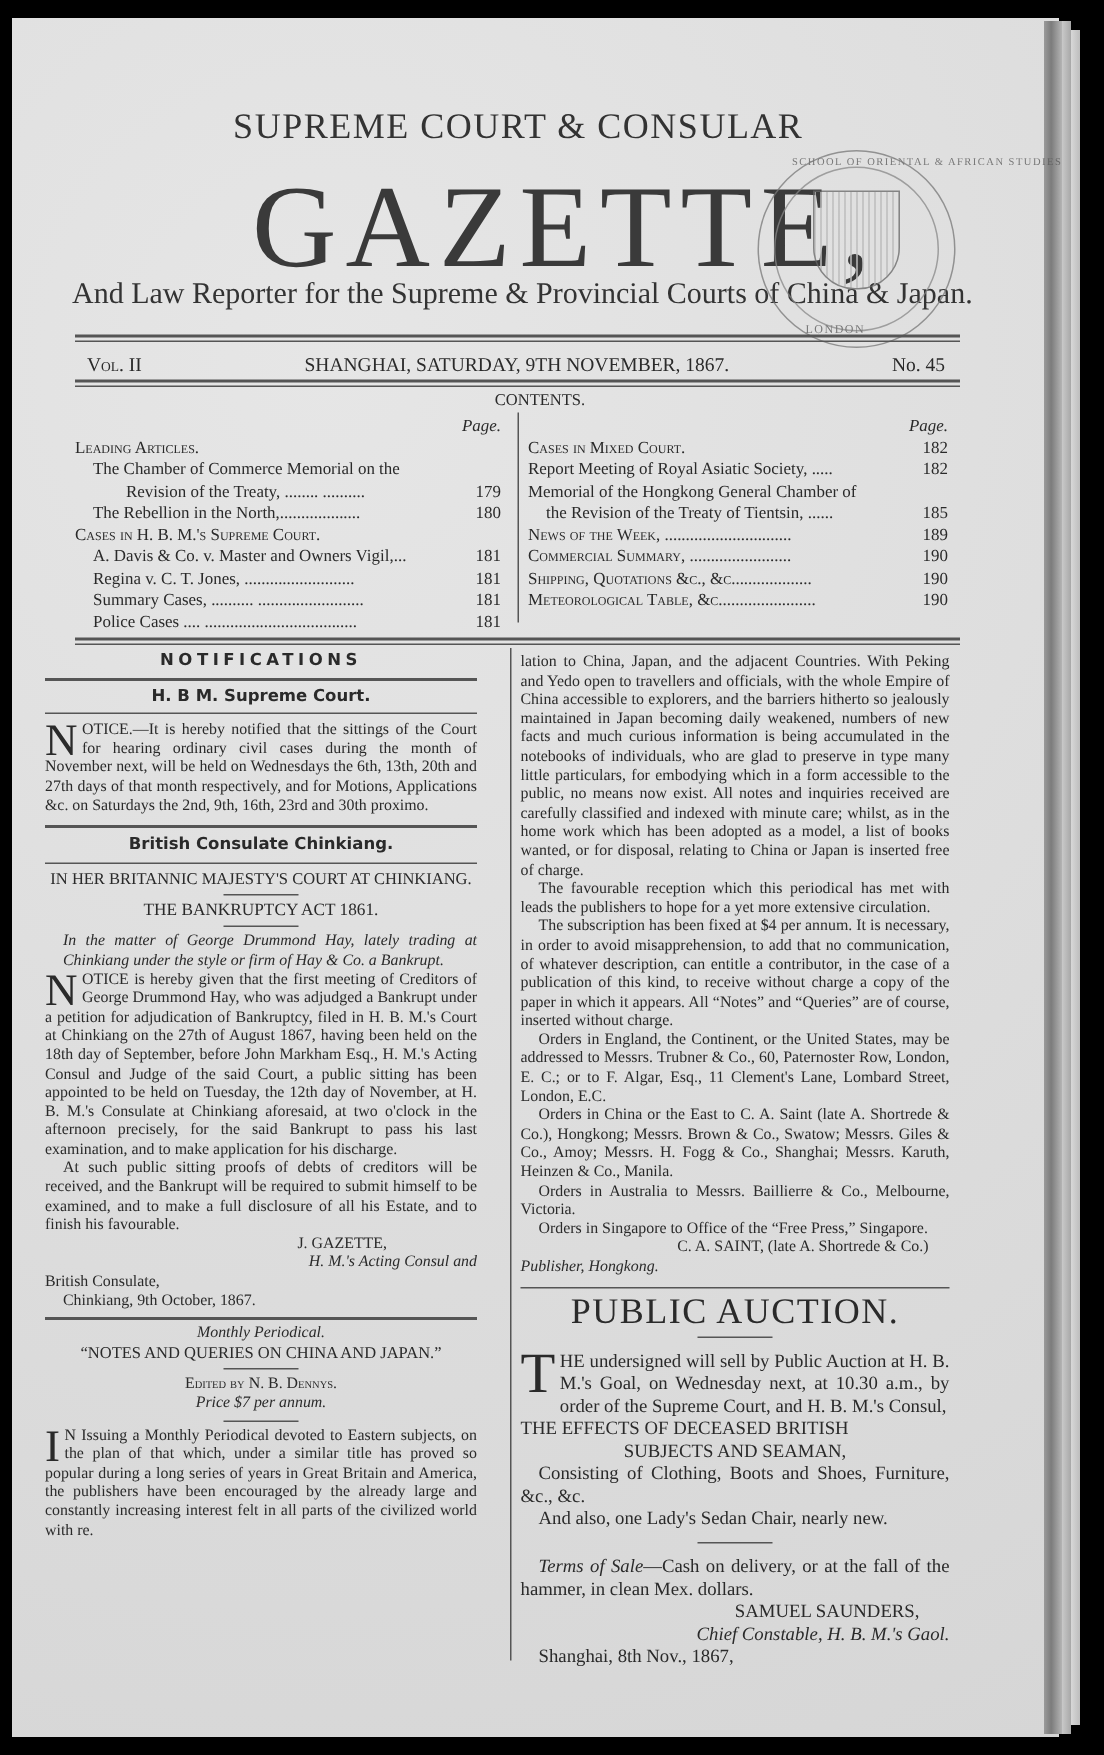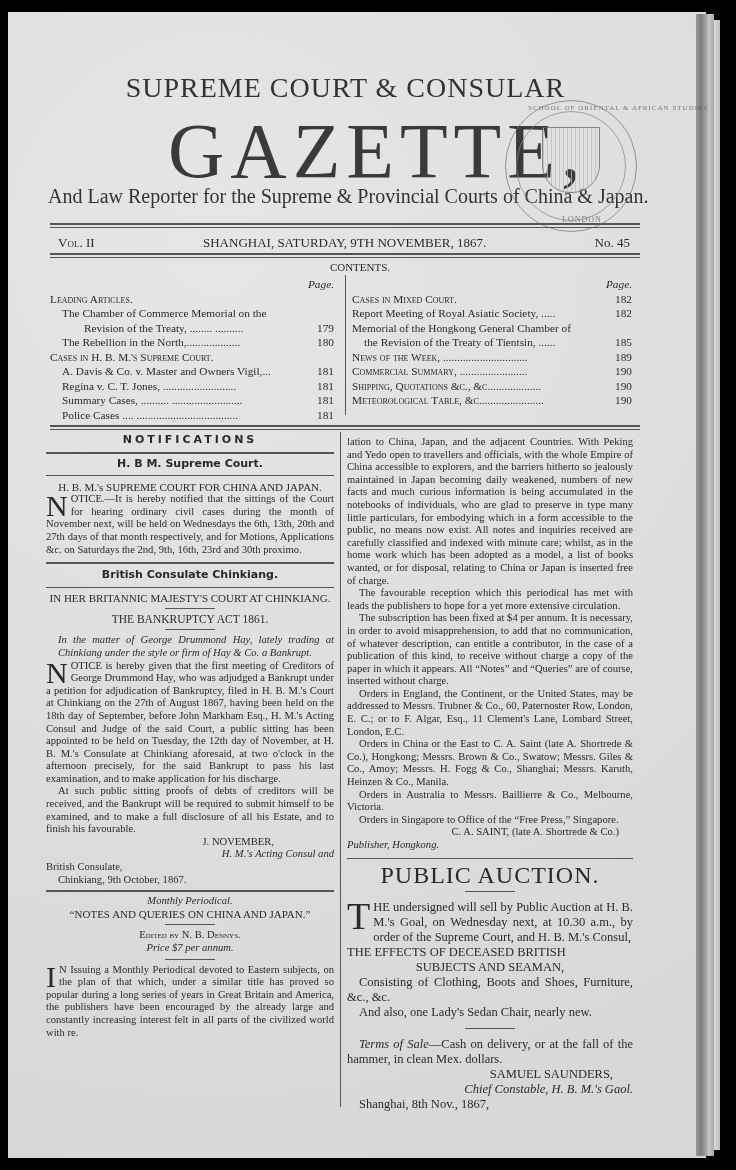--- a/index.html
+++ b/index.html
@@ -4,21 +4,21 @@
 <style>
   html,body{margin:0;padding:0;}
   body{width:736px;height:1170px;background:#000;position:relative;overflow:hidden;font-family:"Liberation Serif","DejaVu Serif",serif;color:#2a2a2a;}
   .page{position:absolute;left:8px;top:12px;width:698px;height:1146px;background:#dedede;
         background-image:radial-gradient(circle at 30% 20%,#e6e6e6 0,#dcdcdc 60%,#d6d6d6 100%);}
   .edge{position:absolute;top:14px;height:1142px;}
   .edge1{left:696px;width:12px;background:linear-gradient(90deg,#9a9a9a,#7c7c7c 40%,#b4b4b4);}
   .edge2{left:708px;width:6px;background:linear-gradient(90deg,#c9c9c9,#a8a8a8);}
   .edge3{left:714px;width:6px;background:linear-gradient(90deg,#d8d8d8,#bdbdbd);top:20px;height:1130px;}
   .abs{position:absolute;}
-  .mast1{left:58px;top:72px;width:575px;font-size:28px;letter-spacing:1px;text-align:center;color:#333;white-space:nowrap;}
+  .mast1{left:58px;top:72px;width:575px;font-size:24px;letter-spacing:1px;text-align:center;color:#333;white-space:nowrap;}
   .mast2{left:168px;top:112px;width:360px;font-size:78px;letter-spacing:6px;text-align:center;color:#3a3a3a;line-height:1;white-space:nowrap;}
   .mast3{left:48px;top:185px;width:600px;font-size:20px;text-align:center;color:#333;white-space:nowrap;}
   .dbl{position:absolute;border-top:2px solid #555;border-bottom:1px solid #555;height:2px;}
   .dateline{left:58px;top:235px;width:572px;font-size:13px;display:flex;justify-content:space-between;white-space:nowrap;}
   .sc{font-variant:small-caps;}
   .contents-title{left:300px;top:261px;width:120px;text-align:center;font-size:11px;}
   .toc{font-size:11.3px;line-height:14.5px;}
   .toc .row{display:flex;justify-content:space-between;white-space:nowrap;}
   .toc .pg{text-align:right;}
   .col{position:absolute;font-size:10.6px;line-height:12.6px;text-align:justify;}
@@ -46,21 +46,21 @@
 <div class="edge edge3"></div>
 
 <div class="abs mast1">SUPREME COURT &amp; CONSULAR</div>
 <div class="abs mast2">GAZETTE,</div>
 <div class="abs mast3">And Law Reporter for the Supreme &amp; Provincial Courts of China &amp; Japan.</div>
 
 <div class="stamp">
   <div class="inner"></div>
   <div class="shield"></div>
   <div class="lbl" style="left:22px;top:3px;font-size:7px;">SCHOOL OF ORIENTAL &amp; AFRICAN STUDIES</div>
-  <div class="lbl" style="left:56px;top:114px;">LONDON</div>
+  <div class="lbl" style="left:31px;top:114px;">LONDON</div>
 </div>
 
 <div class="dbl" style="left:50px;top:223px;width:590px;"></div>
 <div class="abs dateline">
   <span class="sc">Vol. II</span>
   <span>SHANGHAI, SATURDAY, 9TH NOVEMBER, 1867.</span>
   <span>No. 45</span>
 </div>
 <div class="dbl" style="left:50px;top:253px;width:590px;"></div>
 
@@ -139,38 +139,37 @@
     </div>
   <div class="row sc">
       <span>Meteorological Table, &amp;c.......................</span>
       <span class="pg">190</span>
     </div>
 </div>
 
 <div class="dbl" style="left:50px;top:425px;width:590px;"></div>
 <div class="vline" style="left:340px;top:432px;height:675px;"></div>
 
-<div class="col" style="left:46px;top:434px;width:288px;">
+<div class="col" style="left:30px;top:434px;width:288px;">
   <div class="hdr">NOTIFICATIONS</div>
   <div style="border-top:2px solid #555;margin:5px 0 4px;"></div>
   <div class="hdr2">H. B M. Supreme Court.</div>
   <div style="border-top:1px solid #555;margin:5px 0 5px;"></div>
-  <p class="center" style="font-size:11px;line-height:12px;">H. B. M.'s SUPREME COURT FOR CHINA AND JAPAN.</p>
   <p><span class="dropcap">N</span><span>OTICE.—It is hereby notified that the sittings of the Court for hearing ordinary civil cases during the month of November next, will be held on Wednesdays the 6th, 13th, 20th and 27th days of that month respectively, and for Motions, Applications &amp;c. on Saturdays the 2nd, 9th, 16th, 23rd and 30th proximo.</span></p>
   <div style="clear:both;border-top:2px solid #555;margin:6px 0 5px;"></div>
   <div class="hdr2">British Consulate Chinkiang.</div>
   <div style="border-top:1px solid #555;margin:5px 0 4px;"></div>
   <p class="center" style="font-size:11px;line-height:12px;">IN HER BRITANNIC MAJESTY'S COURT AT CHINKIANG.</p>
   <div class="short-rule"></div>
   <p class="center" style="font-size:11.5px;">THE BANKRUPTCY ACT 1861.</p>
   <div class="short-rule"></div>
   <p class="ind ital" style="padding-left:12px;text-indent:0;">In the matter of George Drummond Hay, lately trading at Chinkiang under the style or firm of Hay &amp; Co. a Bankrupt.</p>
   <p><span class="dropcap">N</span><span>OTICE is hereby given that the first meeting of Creditors of George Drummond Hay, who was adjudged a Bankrupt under a petition for adjudication of Bankruptcy, filed in H. B. M.'s Court at Chinkiang on the 27th of August 1867, having been held on the 18th day of September, before John Markham Esq., H. M.'s Acting Consul and Judge of the said Court, a public sitting has been appointed to be held on Tuesday, the 12th day of November, at H. B. M.'s Consulate at Chinkiang aforesaid, at two o'clock in the afternoon precisely, for the said Bankrupt to pass his last examination, and to make application for his discharge.</span></p>
   <p class="ind" style="clear:both;">At such public sitting proofs of debts of creditors will be received, and the Bankrupt will be required to submit himself to be examined, and to make a full disclosure of all his Estate, and to finish his favourable.</p>
-  <p style="text-align:right;padding-right:60px;">J. NOVEMBER,</p>
+  <p style="text-align:right;padding-right:60px;">J. GAZETTE,</p>
   <p class="ital" style="text-align:right;">H. M.'s Acting Consul and</p>
   <p>British Consulate,</p>
   <p style="padding-left:12px;">Chinkiang, 9th October, 1867.</p>
   <div style="border-top:2px solid #555;margin:4px 0 3px;"></div>
   <p class="center ital">Monthly Periodical.</p>
   <p class="center" style="font-size:11px;">“NOTES AND QUERIES ON CHINA AND JAPAN.”</p>
   <div class="short-rule"></div>
   <p class="center sc">Edited by N. B. Dennys.</p>
   <p class="center ital">Price $7 per annum.</p>
   <div class="short-rule"></div>

